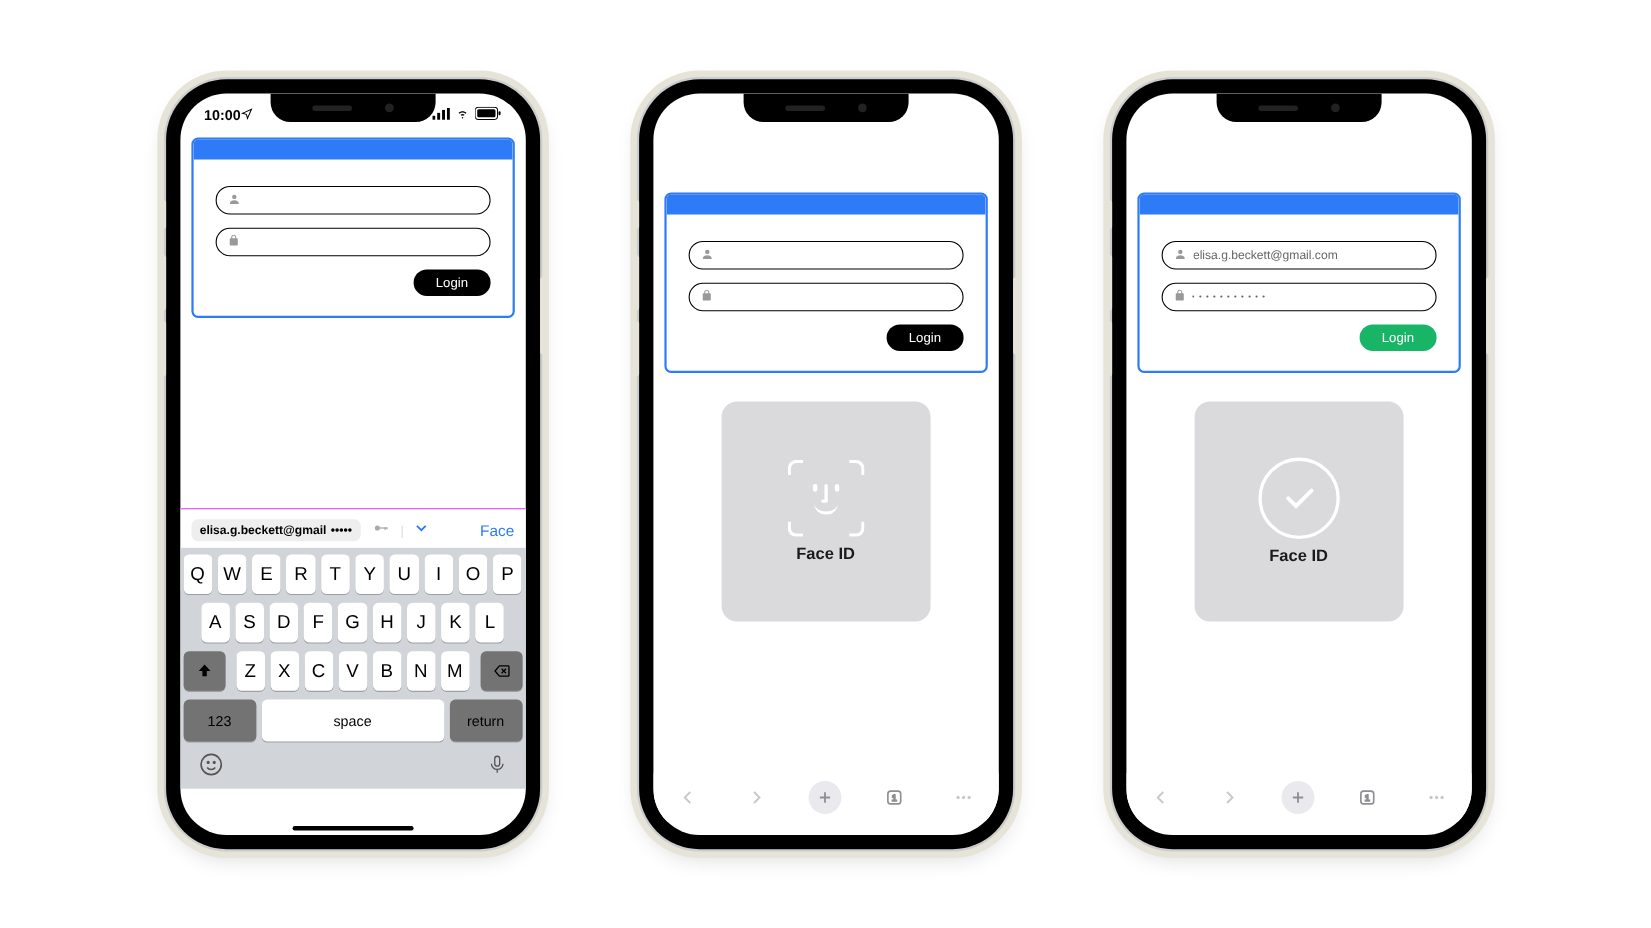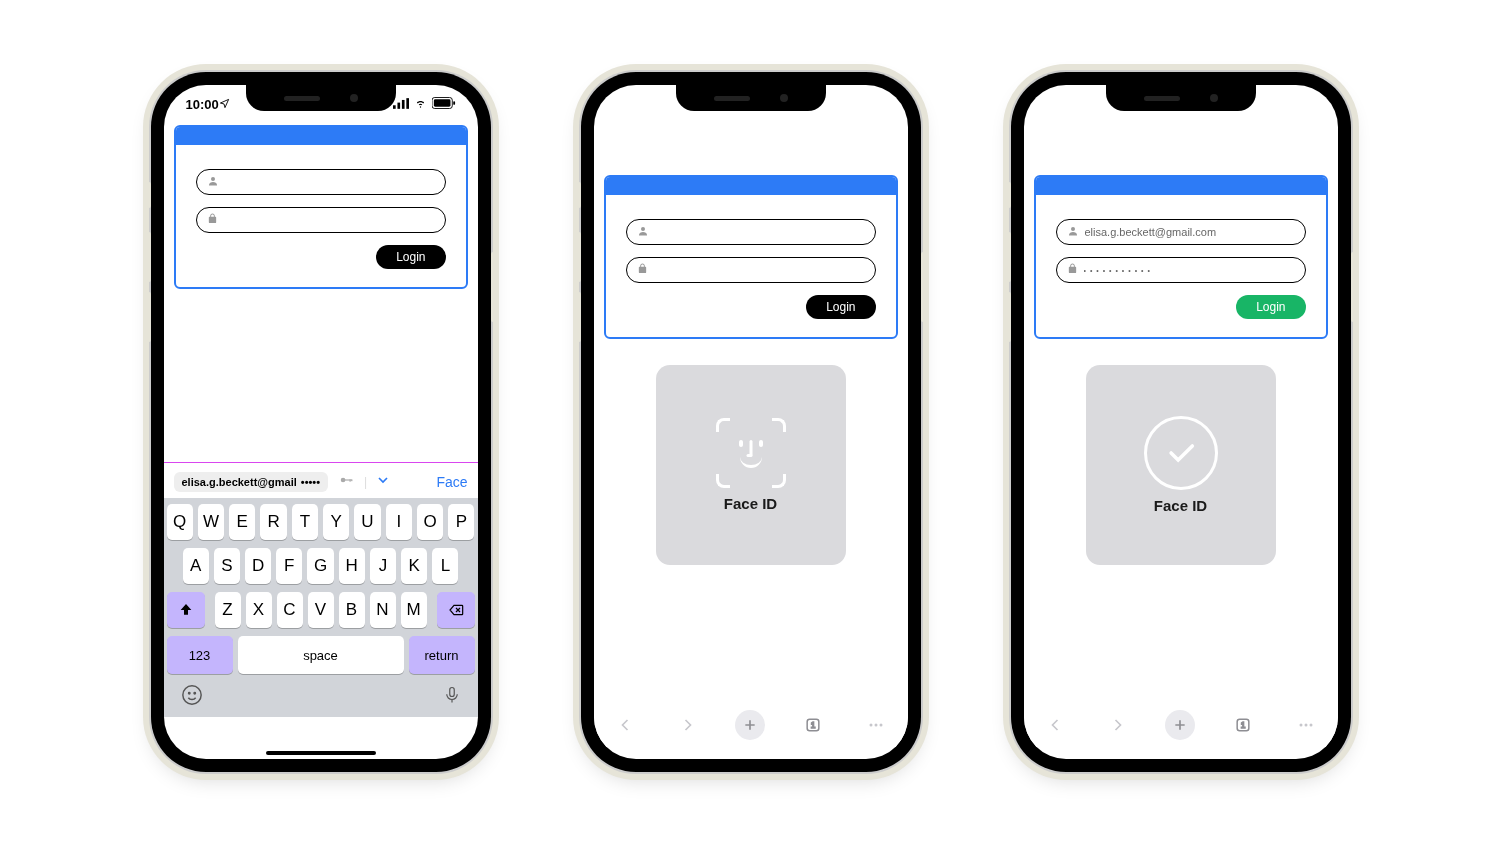--- a/index.html
+++ b/index.html
@@ -100,21 +100,21 @@
   .kb-done { color:#2d7bf6; font-size:14px; margin-left:auto; font-weight:400;}
   .kb-key-icon { color:#aaa; }
   .kb-sep { color:#ddd; }
   .kb-chev { color:#2d7bf6; }
 
   .kb-passwords { position:absolute; bottom:222px; left:0; right:0; height:37px; background:#dcdfe4; display:flex; align-items:center; justify-content:center; font-size:14px; gap:6px; border-top:1px solid #ccc;}
 
   .keyboard { position:absolute; bottom:42px; left:0; right:0; background:#d1d4d9; padding:6px 3px 4px; }
   .kb-row { display:flex; justify-content:center; gap:5px; margin-bottom:8px;}
   .key { background:#fff; border-radius:5px; height:36px; flex:1; display:flex; align-items:center; justify-content:center; font-size:17px; box-shadow:0 1px 0 rgba(0,0,0,0.25); }
-  .key.fn { background:#c4b5fd; }
+  .key.fn { background:#737373; }
   .key.wide { flex:0 0 38px;}
   .kb-bottom { display:flex; gap:5px; margin-bottom:4px;}
   .kb-bottom .key { height:38px; font-size:13px;}
   .key-123 { flex:0 0 66px;}
   .key-space { flex:1;}
   .key-return { flex:0 0 66px;}
   .kb-footer { display:flex; justify-content:space-between; padding:6px 14px 2px; color:#555; font-size:18px;}
 
 </style>
 </head>

